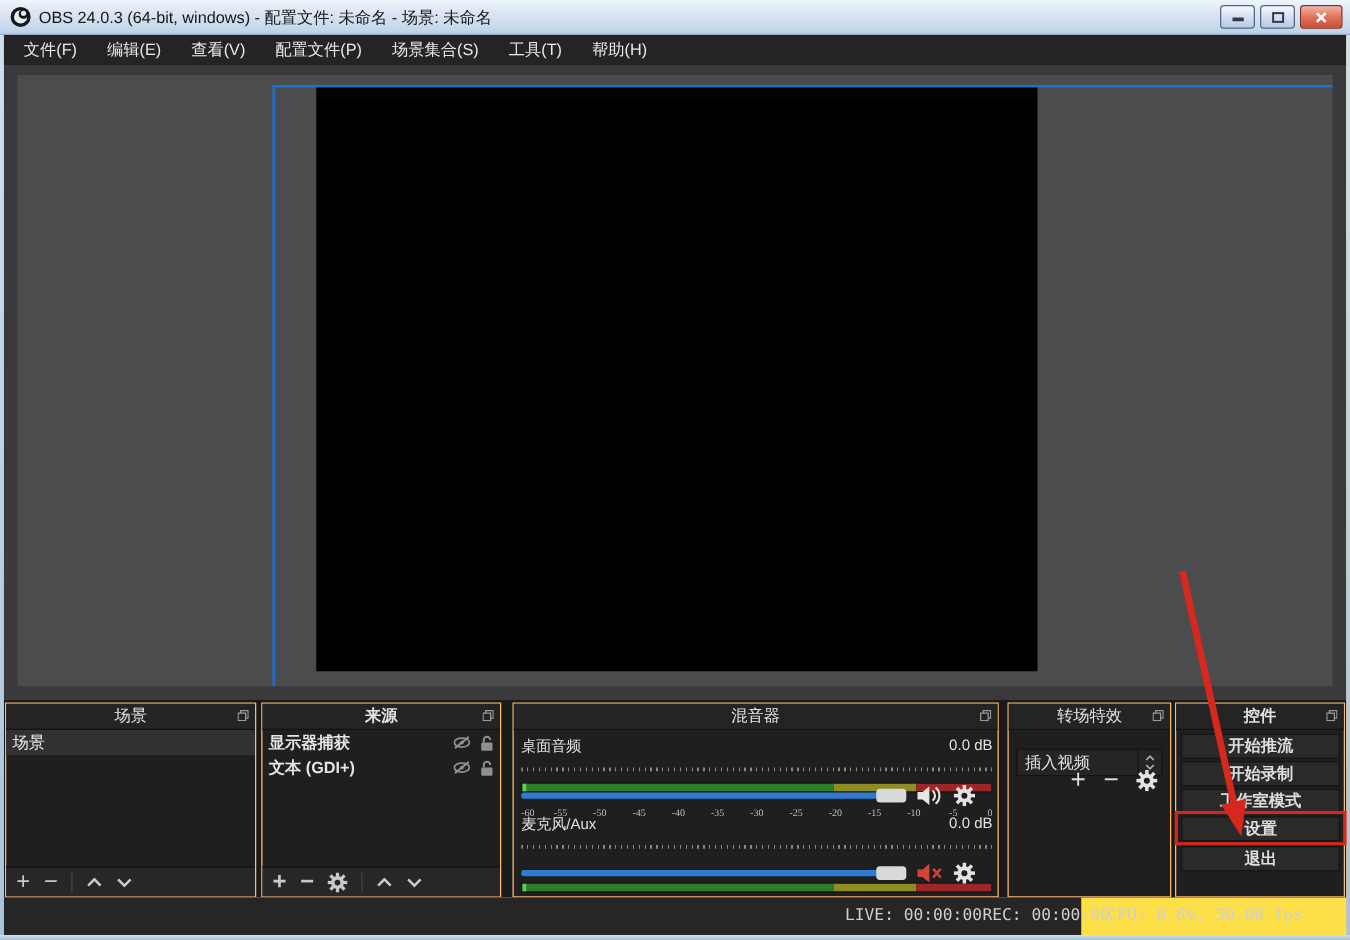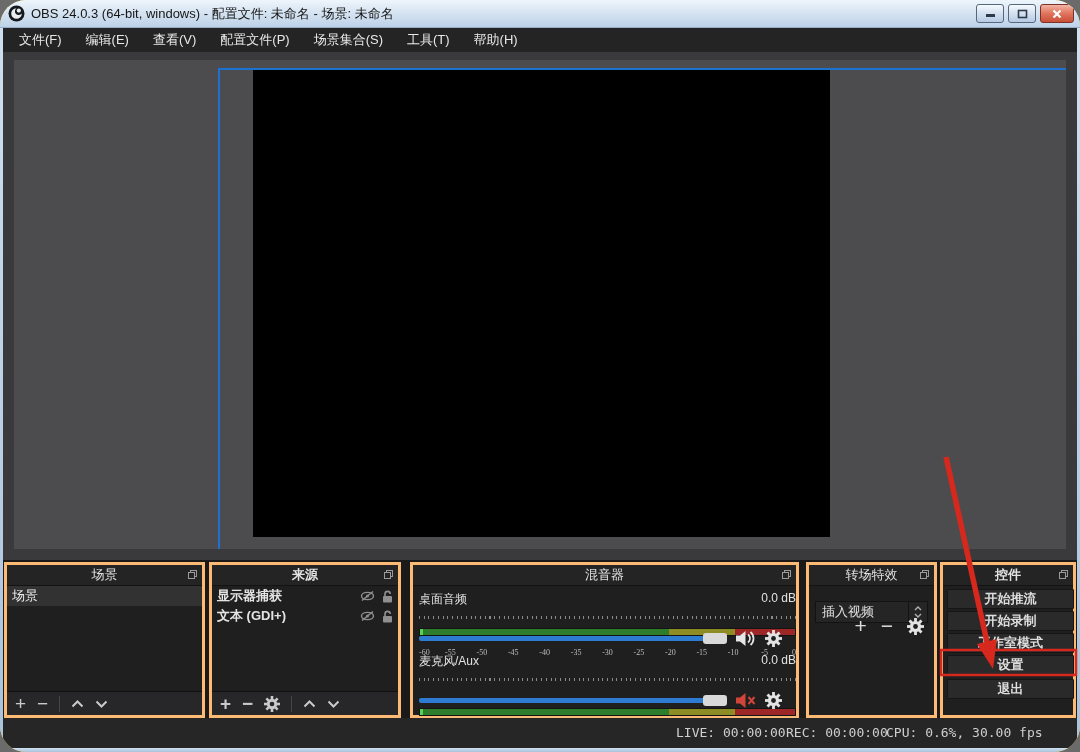--- a/index.html
+++ b/index.html
@@ -1,17 +1,17 @@
 <!DOCTYPE html>
 <html><head>
 <meta charset="utf-8">
 <style>
   html,body{margin:0;padding:0;background:#6b6b6b;}
   .window{position:relative;width:1080px;height:752px;overflow:hidden;
-          font-family:"Liberation Sans",sans-serif;background:#fde047;border-radius:26px;}
+          font-family:"Liberation Sans",sans-serif;background:#fde047;}
   .abs{position:absolute;}
 
   
   .titlebar{left:0;top:0;width:1080px;height:28px;
     background:linear-gradient(#eef5fc 0%,#d7e4f2 45%,#bdd2e8 100%);
     border-bottom:1px solid #96adc5;box-sizing:border-box;
     display:flex;align-items:center;}
   .title-text{font-size:13px;color:#161616;margin-left:6px;white-space:nowrap;}
   .app-icon{width:17px;height:17px;margin-left:8px;flex:0 0 auto;}
   .win-buttons{position:absolute;right:6px;top:4px;display:flex;gap:4px;}
@@ -33,21 +33,21 @@
   
   .main{left:3px;top:52px;width:1074px;height:508px;background:#3a3a3c;}
   .main-inner{left:11px;top:8px;width:1052px;height:489px;background:#4c4c4f;}
   .preview-line-top{left:215px;top:16px;width:848px;height:2px;background:#1d71d1;}
   .preview-line-left{left:215px;top:16px;width:2px;height:481px;background:#1d71d1;}
   .canvas{left:250px;top:18px;width:577px;height:467px;background:#000;}
 
   
   .docks{left:3px;top:560px;width:1074px;height:158px;background:#1a1a1b;}
   .panel{position:absolute;top:2px;height:156px;background:#1f1f20;
-    border:3px solid #fdba74;box-sizing:border-box;}
+    border:1px solid #fdba74;box-sizing:border-box;}
   .panel-header{position:relative;height:20px;background:#242425;color:#e2e2e2;
     font-size:13px;text-align:center;line-height:20px;border-bottom:1px solid #131313;}
   .float-icon{position:absolute;right:5px;top:5px;}
   .panel-toolbar{position:absolute;left:0;right:0;bottom:0;height:24px;background:#272729;
     border-top:1px solid #111;display:flex;align-items:center;padding:0 8px;gap:11px;
     color:#c9c9c9;box-sizing:border-box;}
   .tb-glyph{font-size:19px;line-height:18px;color:#c9c9c9;}
   .tb-divider{width:1px;height:16px;background:#454545;}
 
   .scene-item{height:20px;line-height:20px;padding-left:5px;font-size:13px;
@@ -81,21 +81,21 @@
   .combo-spin{width:18px;align-self:stretch;border-left:1px solid #131313;
     display:flex;flex-direction:column;align-items:center;justify-content:center;gap:2px;}
   .trans-btns{position:absolute;right:10px;top:52px;display:flex;gap:14px;align-items:center;}
 
   
   .ctl-btn{position:absolute;left:4px;width:127px;height:20px;background:#2a2a2b;
     border:1px solid #161616;box-sizing:border-box;color:#dedede;font-size:13px;
     text-align:center;line-height:18px;border-radius:1px;}
 
   
-  .statusbar{left:3px;top:718px;width:1074px;height:30px;background:#262627;}
+  .statusbar{left:3px;top:718px;width:862px;height:30px;background:#262627;}
   .status-text{position:absolute;top:0;line-height:30px;color:#cfcfcf;font-size:13px;
     font-family:"DejaVu Sans Mono",monospace;white-space:nowrap;}
 
   .annotation{left:0;top:0;width:1080px;height:752px;pointer-events:none;z-index:60;}
   .watermark{right:0;top:700px;width:100px;height:52px;z-index:70;pointer-events:none;}
   .wm-brand{position:absolute;left:34px;top:6px;font-size:19px;font-weight:bold;color:#e8432e;
     text-shadow:-1px 0 #8f1a0c,1px 0 #8f1a0c,0 -1px #8f1a0c,0 1px #8f1a0c;white-space:nowrap;}
   .wm-site{position:absolute;left:42px;top:27px;font-size:10px;font-weight:bold;color:#3d3dbf;white-space:nowrap;}
 </style>
 </head>

